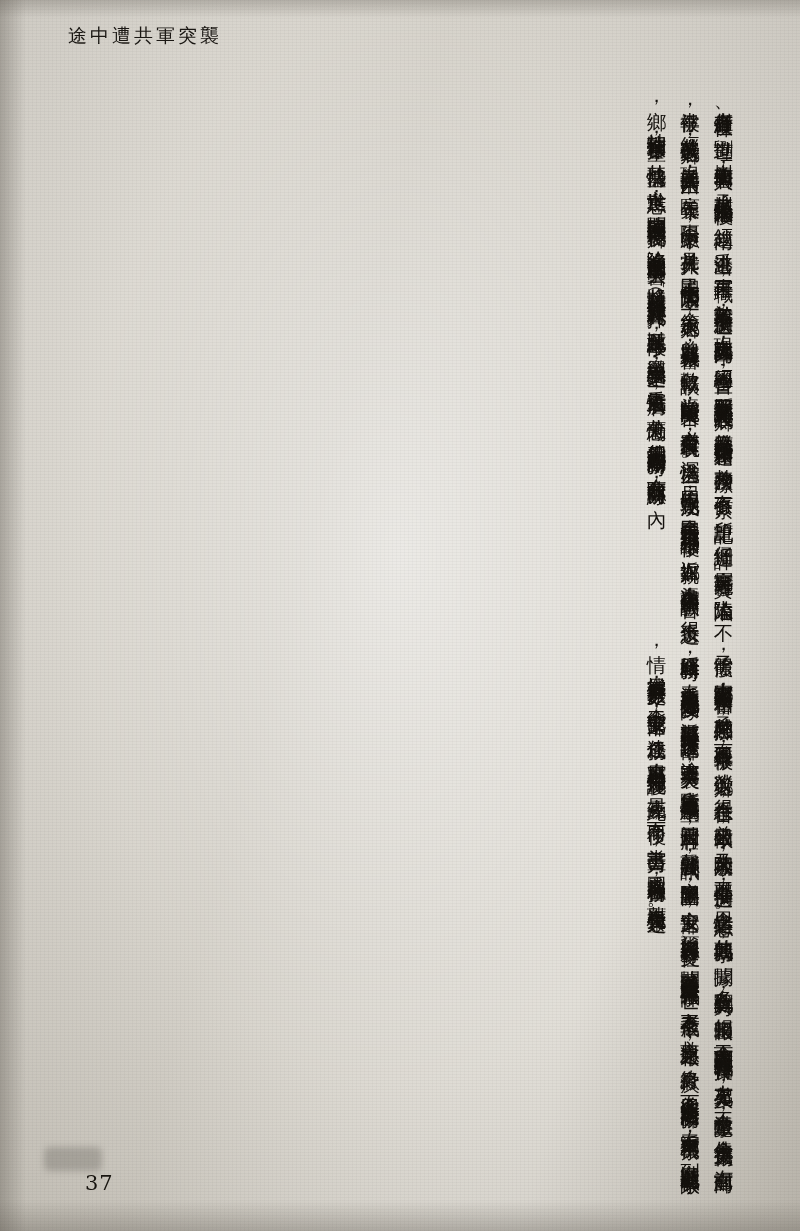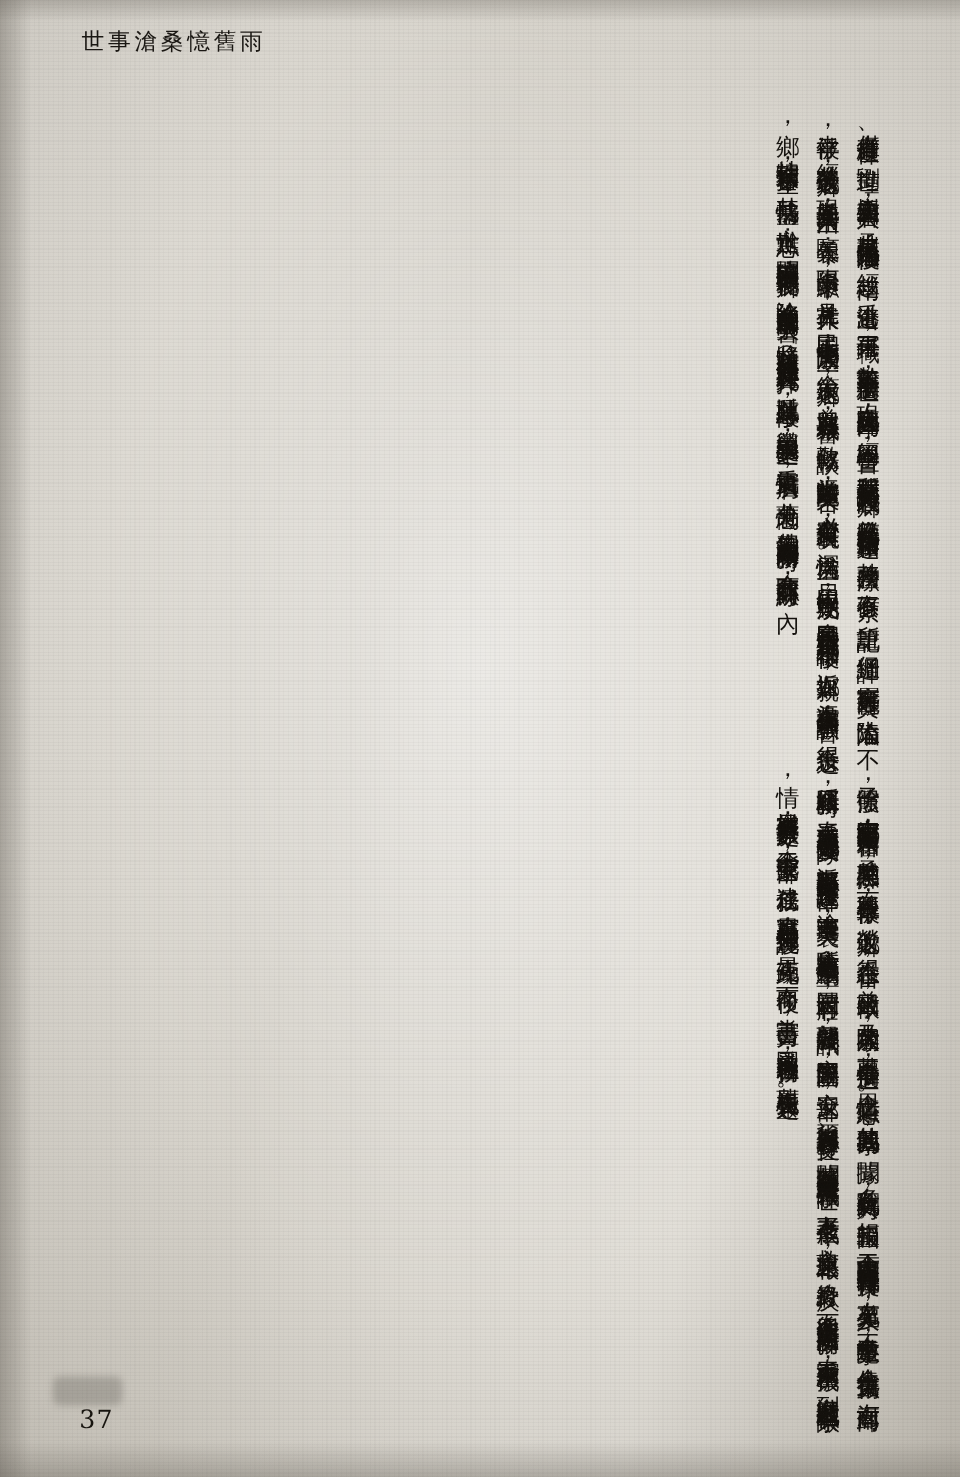--- a/index.html
+++ b/index.html
@@ -85,21 +85,21 @@
   }
 
   .vblock p {
     margin: 0;
     padding: 0 4px;
     text-indent: 0;
   }
 
   .page-number {
     position: absolute;
-    left: 66px;
+    left: 85px;
     bottom: 36px;
     font-size: 21px;
     font-family: "DejaVu Serif", "Liberation Serif", serif;
     color: #17140f;
     letter-spacing: 1px;
   }
 
   
   .smudge {
     position: absolute;
@@ -134,21 +134,21 @@
 </head>
 <body>
 
 <div class="page">
   <div class="edge-shadow-left"></div>
   <div class="edge-shadow-top"></div>
   <div class="edge-shadow-bottom"></div>
   <div class="smudge"></div>
 
   <div class="content">
-    <div class="running-head">世事滄桑憶舊雨</div>
+    <div class="running-head">途中遭共軍突襲</div>
 
     <div class="vblock" id="block-upper">
       <p>者僅有趙世棟、劉世瑾、唐樹義和筆者四人，承其樹義兄係大陸淪陷後，經越南、香港逃出，未再任軍職，於數年前不幸患病逝世，現在大陸及國外同學，經同學會普查，我縣僅有謝麟德兄一人在故鄉。麟德兄在校時床舖與余相連，其內務整潔、有條不紊、所記筆記、仔細週詳，實屬難能可貴；大陸淪陷，不幸被俘，經共黨勞改返鄉，現與其子女共同生活，頤養天年；棗陽文獻中，常見其大作，民國七十七年大陸開放，余第一次返鄉，曾與其在縣城聚會，歡敘暢談，渠當時如能隨軍來台，必定會有傑出表現，深爲惋惜。另一位同學水朝汶兄，余民國卅三年于成都軍校補訓一年後，返鄉探親，渠在吳店棗中任軍訓教官，得悉余返鄉，特柱駕到寒舍探望，其熱忱盛情，永世難忘；據聞以後回太平鎭擔任鄉長，淪陷後共產黨開群眾鬥爭大會，將其以「望蔣桿」（類似升旗桿）將其摔死，以此種惡毒手段，懲罰忠義愛國之士，委實氣憤塡膺，萬分悲慟！黃錫洲兄剿共在南陽服務時，余在陝西商縣前線，內</p>
     </div>
 
     <div class="vblock" id="block-lower">
       <p>子徐照霞，由家鄉來南陽等候與余相會，承其慇懃照拂，而後其不幸被俘，勞改返鄉，得悉余在台，曾來函致候，未及大陸開放，其已不幸罹病逝世，思念之情難忘。其他我縣同學，據聞，多在抗戰剿共時，捐軀報國。余于廣西崑崙關與日寇作戰時任排長，左右弟兄多人，不幸遭敵擊斃，余僥倖竟未負傷；在河南商邱綏靖區服務時，奉派赴太康縣視察地方保安團隊，返部時縣長派保安隊一排護送返部，途中遭共軍突襲，所騎之馬遭共軍擊傷墜馬，被圍困村莊，郭馨波縣長聞訊，率隊解圍脫困，安全返部，爾後與郭縣長多有交往、據聞其以後在川康邊境與共軍作戰陣亡了，老友不幸成仁！救命之恩未報，終身歉疚、而後余在浙江定海防衛部服務，奉派乘空軍偵察機，到定海以北地區偵察敵情，機員遭共軍射穿數處，余能于安全返部，達成任務，竊思若不是祖先神靈庇護，曷克臻此！而今而後，當善盡己力，爲國家爲社會服務，藉慰祖先在天之靈。</p>
     </div>
 
     <div class="page-number">37</div>

